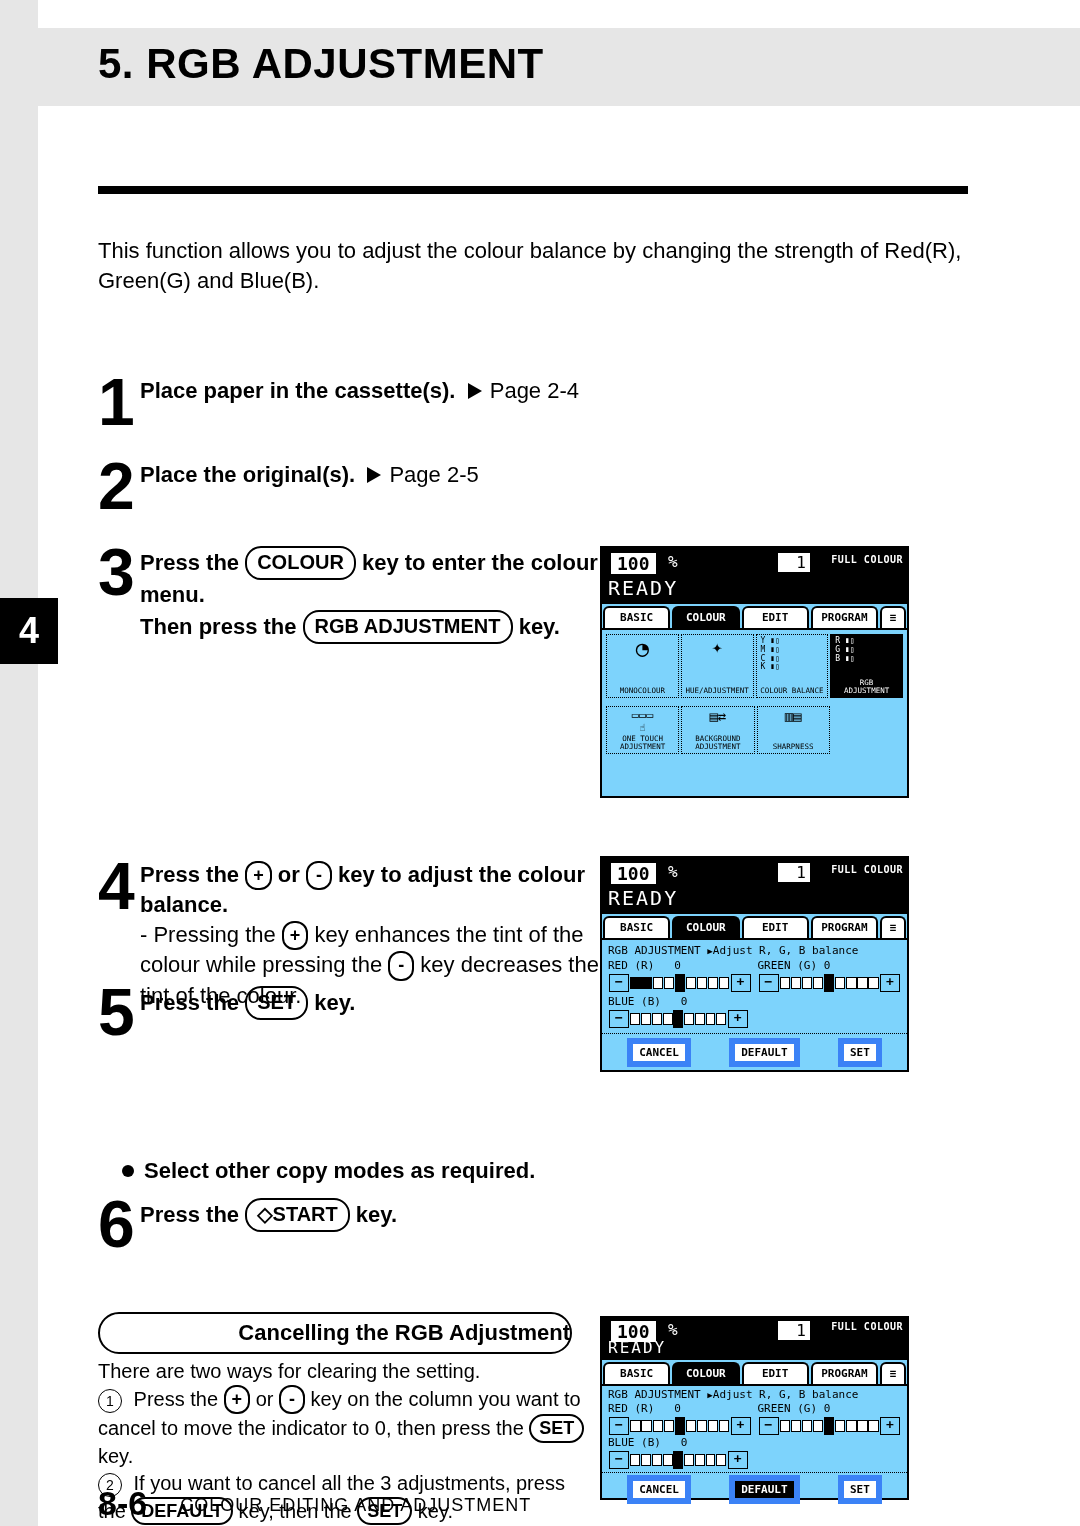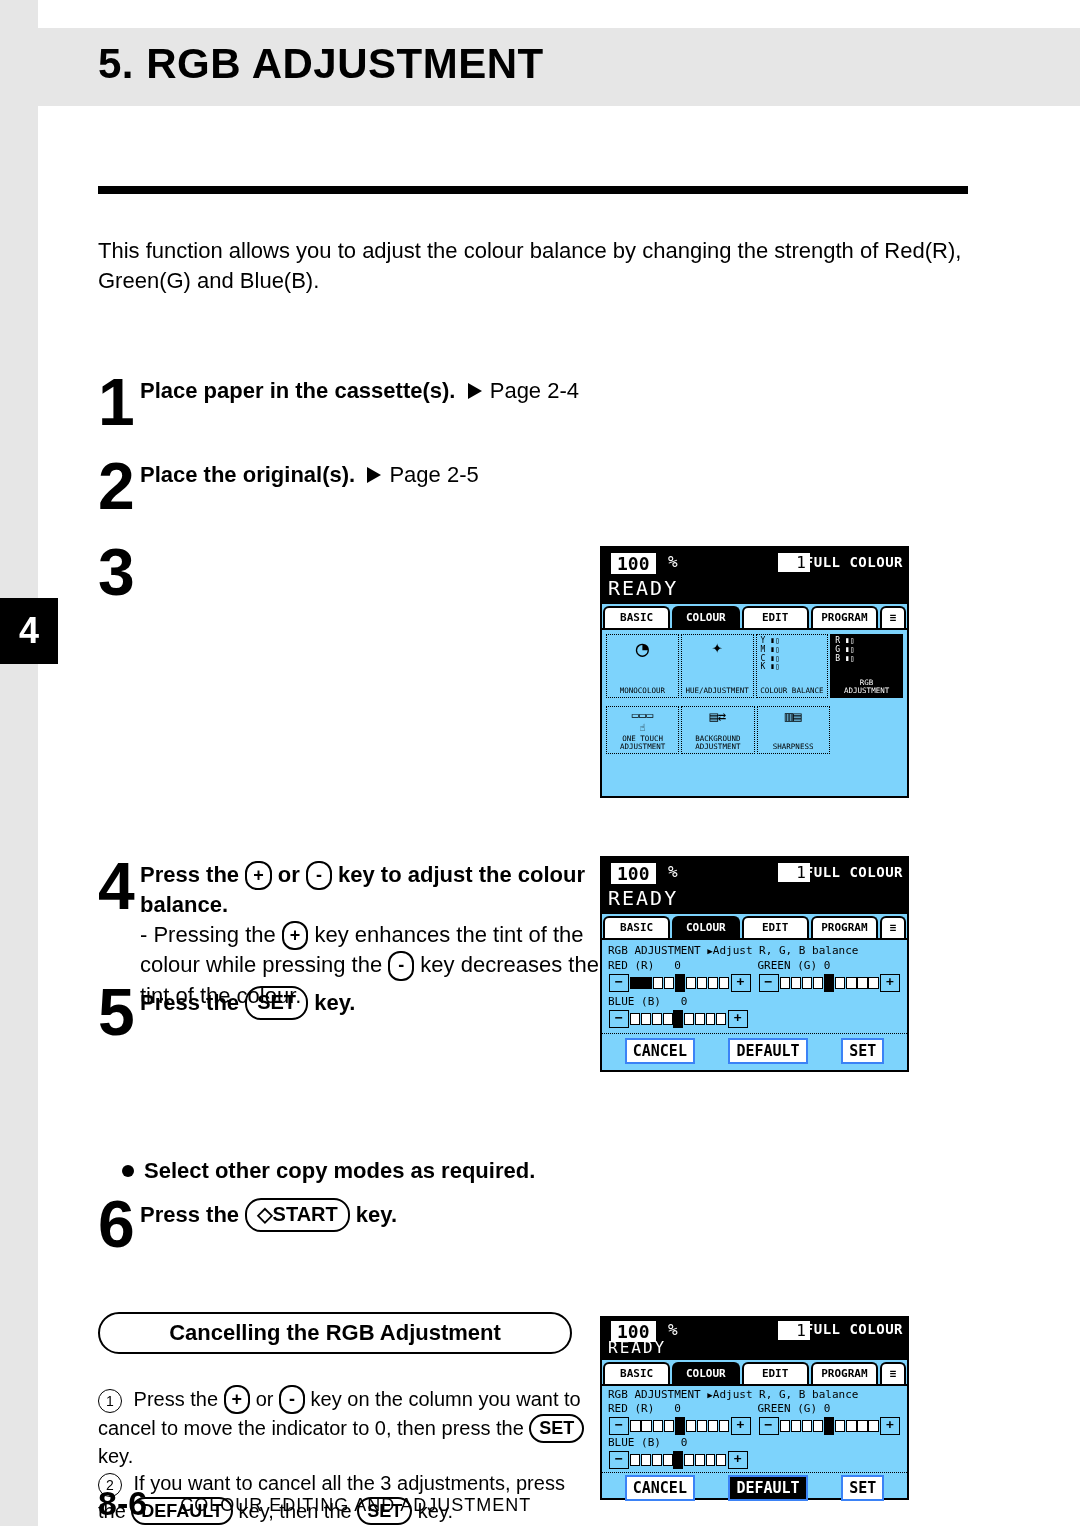--- a/index.html
+++ b/index.html
@@ -178,21 +178,21 @@
   }
   .lcd-count {
     position: absolute; right: 96px; top: 4px;
     background: #fff; color: #000;
     border: 1px solid #000;
     width: 28px; text-align: right; padding-right: 4px;
     font-size: 16px;
   }
   .lcd-fc {
     position: absolute; right: 4px; top: 6px;
-    font-size: 14px; font-weight: 700; letter-spacing: 0.5px;
+    font-size: 10px; font-weight: 700; letter-spacing: 0.5px;
   }
   .lcd-tabs {
     display: flex;
     border-bottom: 2px solid #000;
     height: 24px;
   }
   .lcd-tab {
     flex: 1;
     border: 2px solid #000;
     border-bottom: none;
@@ -269,22 +269,22 @@
   .sseg.fill { background: #000; }
   .sseg.ptr { background: #000; transform: scaleY(1.5); }
   .lcd-btnrow {
     display: flex;
     justify-content: space-around;
     padding: 4px 6px 6px 6px;
     border-top: 1.5px dotted #000;
     margin-top: 2px;
   }
   .lcd-btn {
-    border: 2px solid #3b82f6;
-    font-size: 15px; font-weight: 700;
+    border: 6px solid #3b82f6;
+    font-size: 11px; font-weight: 700;
     padding: 2px 6px;
     background: #fff;
   }
   .lcd-btn.dark { background: #000; color: #fff; }
   .footer {
     position: absolute;
     left: 98px; top: 1420px;
     font-size: 18px;
   }
   .footer .pg {
@@ -320,20 +320,26 @@
   <div class="bignum" data-name="step-number">2</div>
   <div class="step-body">
     <strong data-name="step2-bold">Place the original(s).</strong>
     <span class="arrow" data-name="arrow-icon"></span>
     <span data-name="step2-page"> Page 2-5</span>
   </div>
 </div>
 
 <div class="step" style="top:560px;" data-name="step-3">
   <div class="bignum" data-name="step-number">3</div>
+  <div class="step-body" style="width:460px;">
+    <strong>
+      <span data-name="s3-text-a">Press the </span><span class="key" data-name="colour-key">COLOUR</span><span data-name="s3-text-b"> key to enter the colour menu.</span><br>
+      <span data-name="s3-text-c">Then press the </span><span class="key" data-name="rgb-adjustment-key">RGB ADJUSTMENT</span><span data-name="s3-text-d">   key.</span>
+    </strong>
+  </div>
 </div>
 
 <div class="step" style="top:888px;" data-name="step-4">
   <div class="bignum" data-name="step-number">4</div>
   <div class="step-body" style="width:460px;">
     <strong>
       <span data-name="s4-a">Press the </span><span class="keysm" data-name="plus-key">+</span><span data-name="s4-mid"> or </span><span class="keysm" data-name="minus-key">-</span><span data-name="s4-b"> key to adjust the colour balance.</span>
     </strong><br>
     <span data-name="s4-sub-a">- Pressing the </span><span class="keysm" data-name="plus-key">+</span><span data-name="s4-sub-b"> key enhances the tint of the colour while pressing the </span><span class="keysm" data-name="minus-key">-</span><span data-name="s4-sub-c"> key decreases the tint of the colour.</span>
   </div>
@@ -365,21 +371,21 @@
   .cancel-pill { top: 1404px !important; }
   .cancel-body { top: 1462px !important; }
   
 </style>
 
 <style>
   .step[data-name="step-4"] { top: 876px !important; }
   .step[data-name="step-5"] { top: 1000px !important; }
   .bullet-line { top: 1178px !important; }
   .step[data-name="step-6"] { top: 1220px !important; }
-  .cancel-pill { top: 1356px !important; }
+  .cancel-pill { top: 1356px !important; text-align: right; }
   .cancel-body { top: 1404px !important; width: 490px !important; font-size:20px !important; line-height:1.35 !important;}
   .lcd1 { top: 552px !important; }
   .lcd2 { top: 870px !important; }
   .lcd3 { top: 1360px !important; }
   .footer { top: 1478px !important; }
 </style>
 
 <style>
   
   .step[data-name="step-1"]{top:380px!important;}
@@ -393,21 +399,21 @@
   .cancel-body{top:1376px!important;}
   .lcd1{top:548px!important;}
   .lcd2{top:862px!important;}
   .lcd3{top:1332px!important; height:180px!important;}
   .footer{top:1478px!important;}
   
 </style>
 
 <div class="cancel-pill" data-name="cancel-heading-pill">Cancelling the RGB Adjustment</div>
 <div class="cancel-body" data-name="cancel-body">
-  <br>
+  <span data-name="cancel-intro">There are two ways for clearing the setting.</span><br>
   <span class="circ" data-name="circled-1-icon">1</span>
   <span data-name="c1a">Press the </span><span class="keysm" data-name="plus-key">+</span><span data-name="c1b"> or </span><span class="keysm" data-name="minus-key">-</span><span data-name="c1c"> key on the column you want to cancel to move the indicator to 0, then press the </span><span class="key" style="font-size:18px;padding:0 8px;" data-name="set-key">SET</span><span data-name="c1d"> key.</span><br>
   <span class="circ" data-name="circled-2-icon">2</span>
   <span data-name="c2a">If you want to cancel all the 3 adjustments, press the </span><span class="key" style="font-size:18px;padding:0 8px;" data-name="default-key">DEFAULT</span><span data-name="c2b"> key, then the </span><span class="key" style="font-size:18px;padding:0 8px;" data-name="set-key">SET</span><span data-name="c2c"> key.</span>
 </div>
 
 <div class="lcd lcd1" data-name="lcd-screen-colour-menu">
   <div class="lcd-top" data-name="lcd-header">
     <span class="lcd-100" data-name="lcd-zoom-value">100</span>
     <span class="lcd-pct" data-name="lcd-zoom-unit">%</span>

